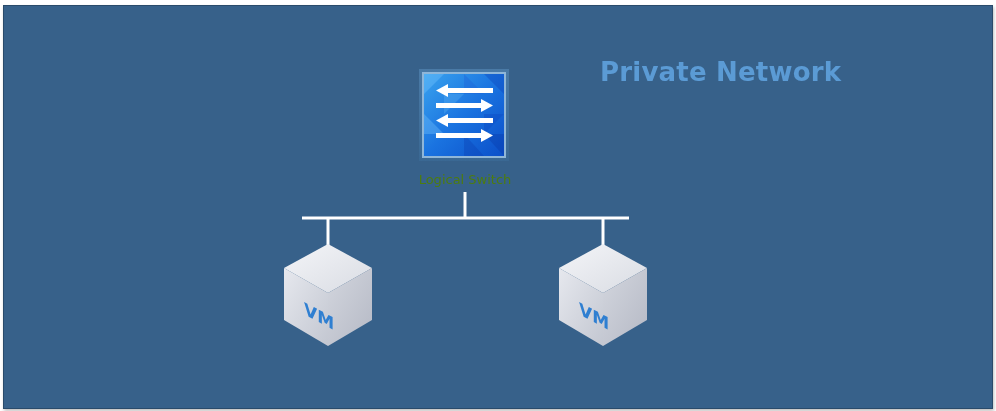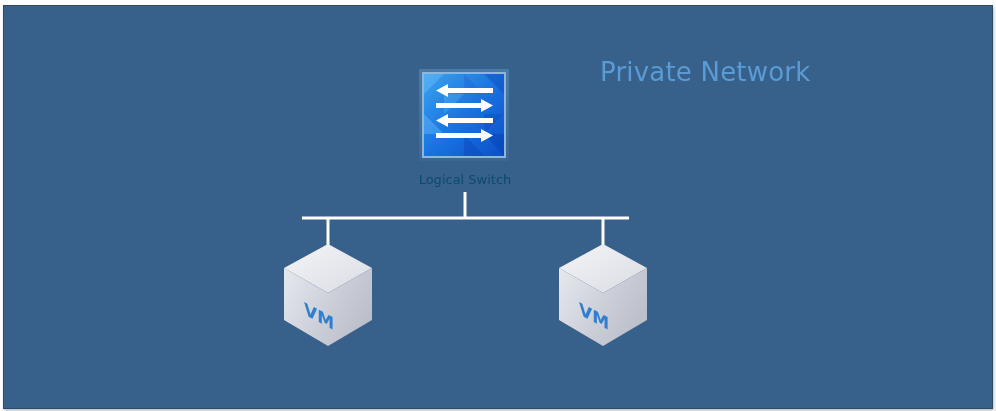--- a/index.html
+++ b/index.html
@@ -7,25 +7,25 @@
     width: 996px; height: 411px; background: #ffffff; position: relative; overflow: hidden;
     font-family: "DejaVu Sans", "Liberation Sans", sans-serif;
   }
   .panel {
     position: absolute; left: 3px; top: 5px; width: 988px; height: 402px;
     background: #37618a; border: 1px solid #2a4b6b;
     box-shadow: 1px 2px 3px rgba(0,0,0,0.25);
   }
   .title {
     position: absolute; left: 600px; top: 57px; font-size: 26px; color: #5b9bd5;
-    letter-spacing: 0.2px; white-space: nowrap;
+    letter-spacing: 0.2px; white-space: nowrap; font-weight: bold;
   }
   .switch-label {
     position: absolute; left: 400px; top: 172px; width: 130px; text-align: center;
-    font-size: 13px; color: #0c4a6e; white-space: nowrap;
+    font-size: 13px; color: #4d7c0f; white-space: nowrap;
   }
   svg.diagram { position: absolute; left: 0; top: 0; }
 </style>
 </head>
 <body>
 
 <div class="panel"></div>
 
 <div class="title">Private Network</div>
 

